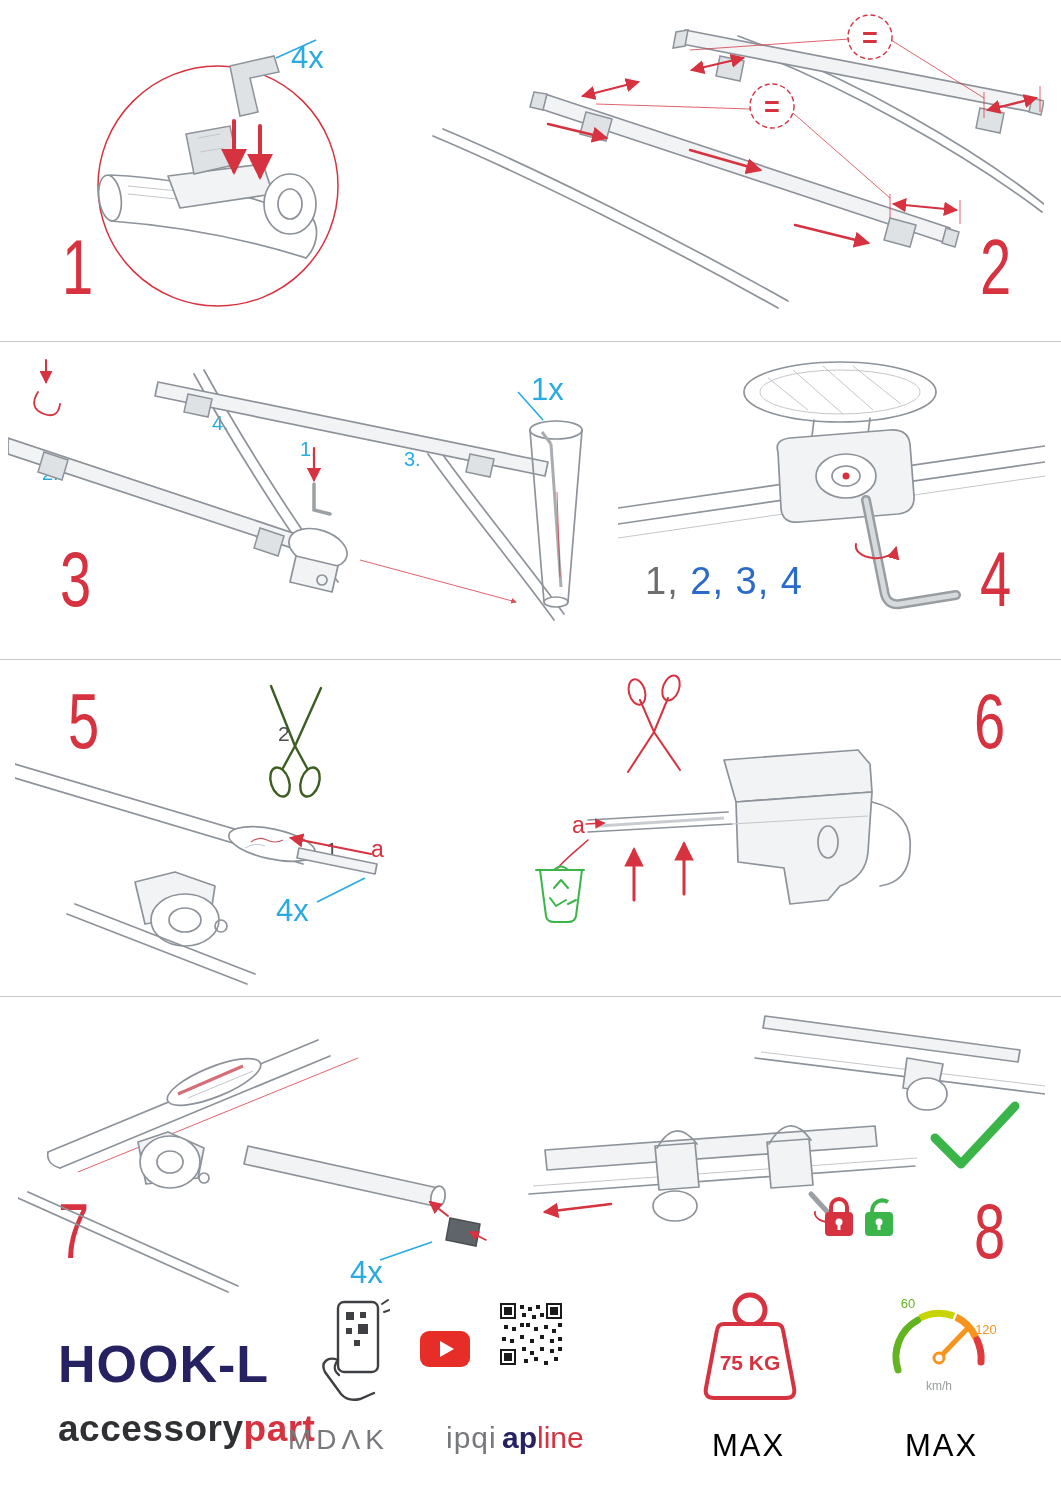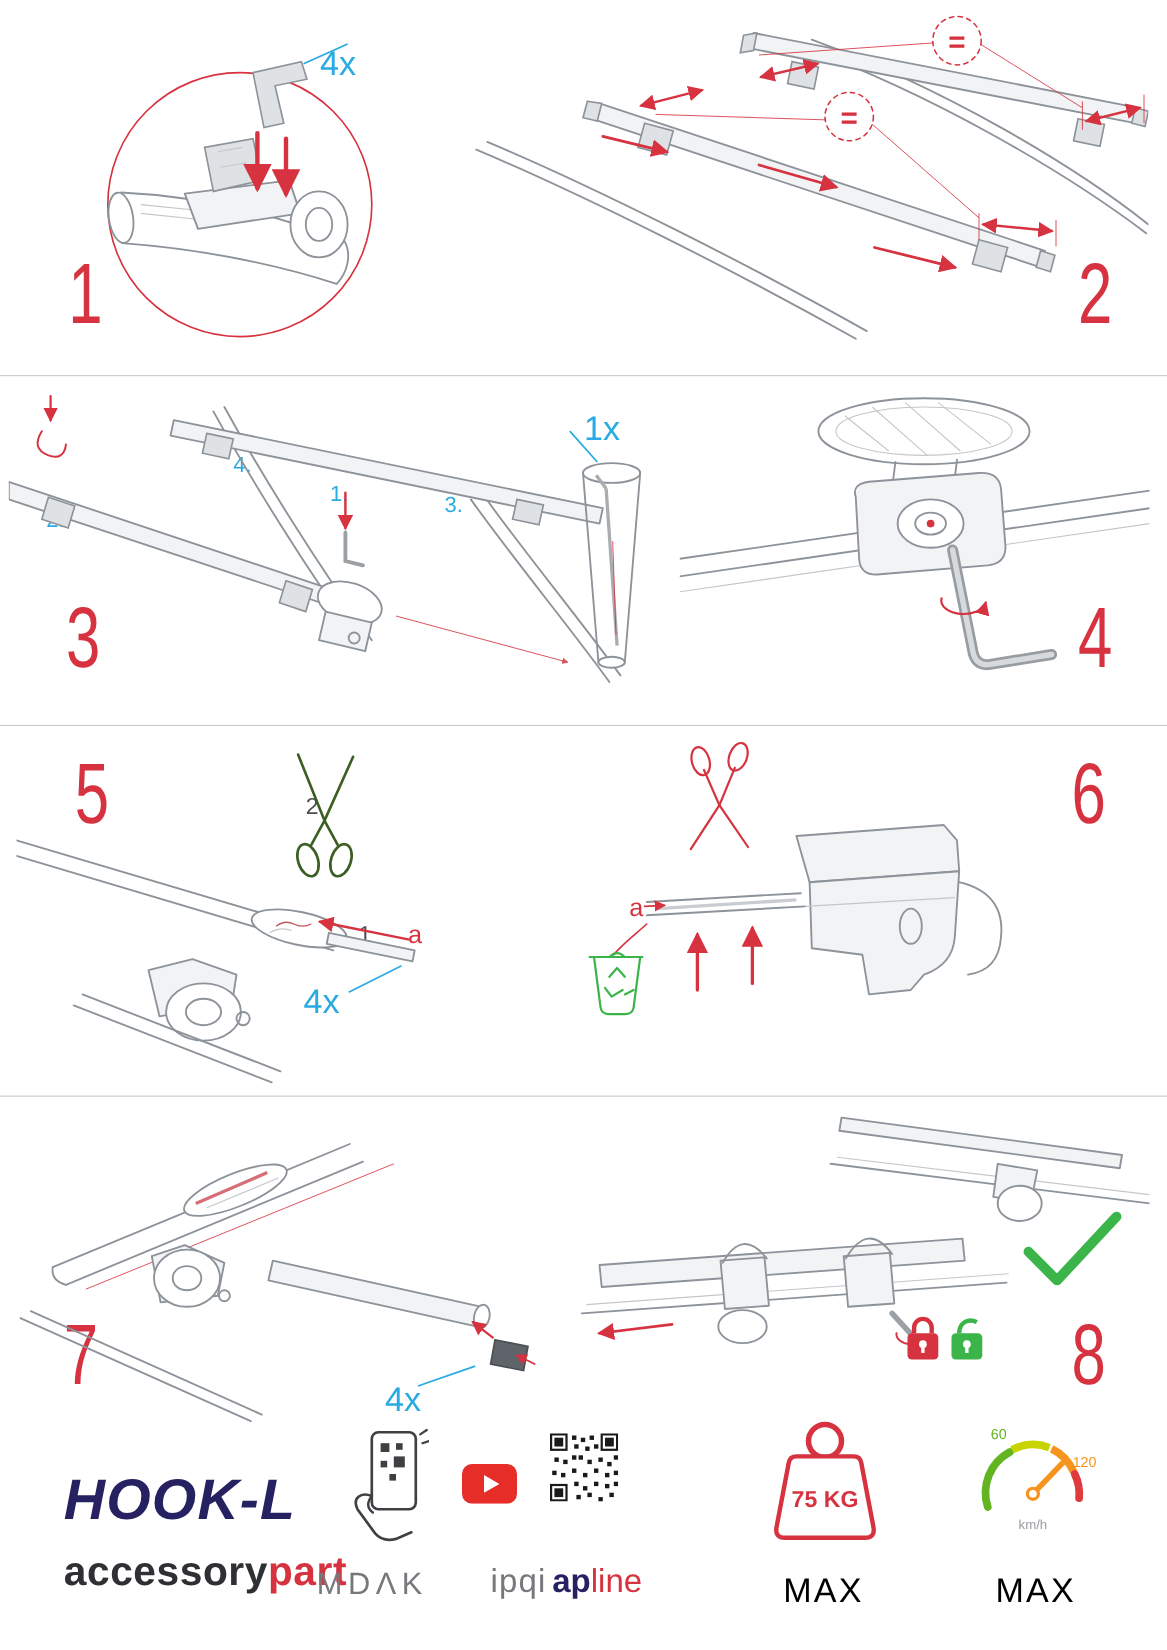--- a/index.html
+++ b/index.html
@@ -14,21 +14,21 @@
   .abs{position:absolute;}
   .step-num{position:absolute;color:var(--step-red);font-size:78px;line-height:1;font-weight:400;
             transform:scaleX(.72);transform-origin:left top;letter-spacing:0;}
   .divider{position:absolute;left:0;width:1061px;border-top:1.6px solid #c6cacd;}
   .qty{position:absolute;color:var(--accent-blue);font-size:31px;}
   .sub{position:absolute;color:var(--accent-blue);font-size:20px;}
   .tag{position:absolute;color:#4c4e50;font-size:21px;}
   .tag-a{position:absolute;color:var(--step-red);font-size:23px;}
   .seq{position:absolute;font-size:38px;letter-spacing:1px;}
   .seq .g{color:#6d6e71;} .seq .b{color:var(--seq-blue);}
-  .product{position:absolute;color:var(--navy);font-size:52px;font-weight:bold;letter-spacing:1px;font-style:italic;}
+  .product{position:absolute;color:var(--navy);font-size:52px;font-weight:bold;letter-spacing:1px;}
   .brand{position:absolute;font-size:37px;font-weight:bold;letter-spacing:.5px;}
   .brand .l{color:#2f3033;} .brand .r{color:var(--step-red);}
   .logo-mdak{position:absolute;color:var(--logo-gray);font-size:28px;font-weight:normal;letter-spacing:5px;}
   .logo-ipqi{position:absolute;color:var(--logo-gray);font-size:30px;letter-spacing:1px;margin-left:40px;}
   .logo-apline{position:absolute;font-size:30px;font-weight:bold;margin-left:22px;}
   .logo-apline .a{color:var(--navy);} .logo-apline .p{color:var(--step-red);font-weight:normal;}
   .max-label{position:absolute;color:#000000;font-size:31px;letter-spacing:2px;}
   
   .ln{stroke:var(--draw-gray);fill:none;stroke-width:1.7;stroke-linecap:round;stroke-linejoin:round;}
   .lt{stroke:#c3c7cb;fill:none;stroke-width:1;}
@@ -210,20 +210,23 @@
       <ellipse cx="228" cy="128" rx="14" ry="10" class="ln"></ellipse>
       <circle cx="228" cy="128" r="3.5" fill="#d6323f"></circle>
     </g>
     <g>
       <path d="M248,152 L266,242 Q268,258 282,256 L338,247" stroke="#989da2" stroke-width="10" fill="none" stroke-linecap="round"></path>
       <path d="M248,152 L266,242 Q268,258 282,256 L338,247" stroke="#d6dadd" stroke-width="5" fill="none" stroke-linecap="round"></path>
     </g>
     <path d="M238,196 a20,12 0 1 0 40,4" class="rd" stroke-width="2" marker-end="url(#mr)"></path>
   </svg>
 
+  <div class="seq" style="left:645px;top:560px">
+    <span class="g">1,</span><span class="b"> 2, 3, 4</span>
+  </div>
 
   <div class="divider" style="top:659px"></div>
 
   <span class="step-num" style="left:68px;top:682px">5</span>
   <span class="step-num" style="left:974px;top:682px">6</span>
 
   <span class="tag" style="left:278px;top:722px">2</span>
   <span class="tag" style="left:326px;top:838px">1</span>
   <span class="tag-a" style="left:371px;top:836px">a</span>
   <span class="qty" style="left:276px;top:893px">4x</span>

